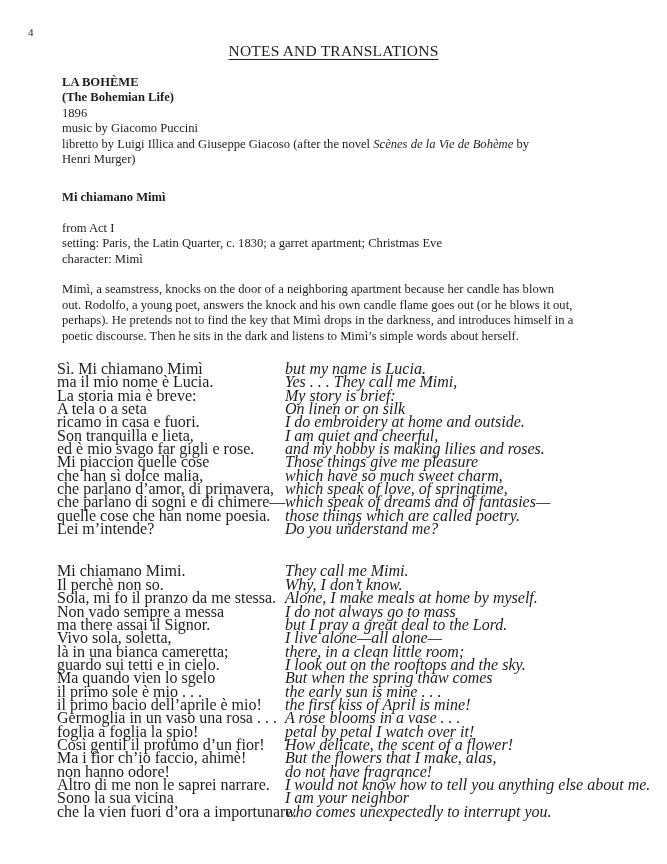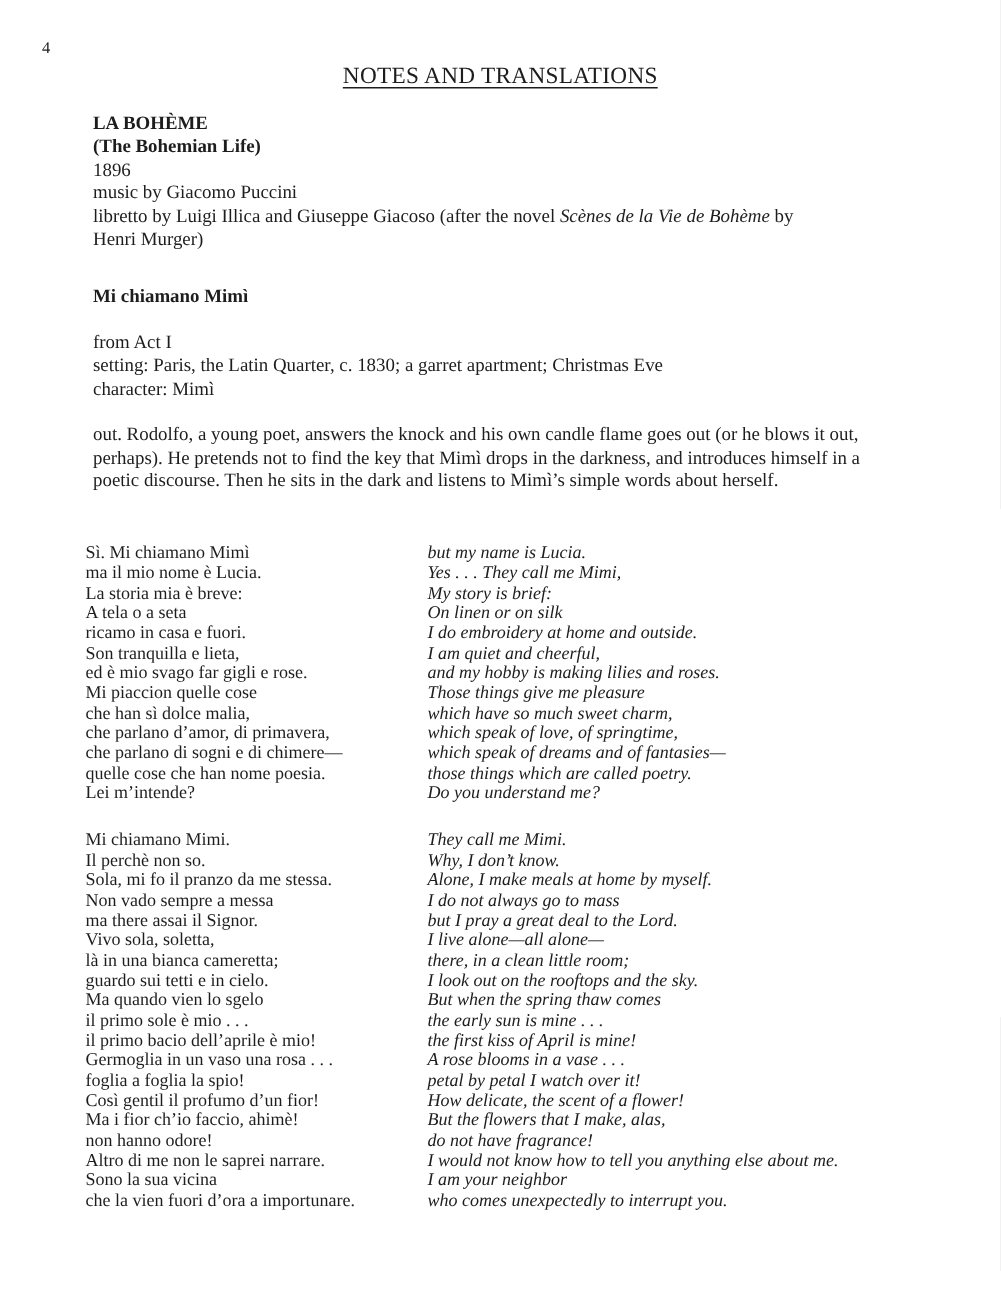--- a/index.html
+++ b/index.html
@@ -42,25 +42,25 @@
     position: absolute; left: 62px; top: 221px;
     font-size: 12.6px; line-height: 15.4px;
   }
   .synopsis {
     position: absolute; left: 62px; top: 282px;
     font-size: 12.6px; line-height: 15.5px;
   }
   .verse { position: absolute; left: 0; top: 362px; width: 667px; }
   .col {
     position: absolute; top: 0;
-    font-size: 12px; line-height: 13.35px;
+    font-size: 16px; line-height: 13.35px;
   }
   .col-italian { left: 57px; }
   .col-english { left: 285px; font-style: italic; }
-  .stanza + .stanza { margin-top: 18px; }
+  .stanza + .stanza { margin-top: 29px; }
 </style>
 </head>
 <body>
 
 <div class="page">
 
   <div class="pagenum">4</div>
 
   <div class="doc-title">NOTES AND TRANSLATIONS</div>
 
@@ -75,20 +75,21 @@
 
   <div class="aria-title">Mi chiamano Mimì</div>
 
   <div class="aria-info">
     <div class="line">from Act I</div>
     <div class="line">setting: Paris, the Latin Quarter, c. 1830; a garret apartment; Christmas Eve</div>
     <div class="line">character: Mimì</div>
   </div>
 
   <div class="synopsis">
+      <div class="vline">Mimì, a seamstress, knocks on the door of a neighboring apartment because her candle has blown</div>
       <div class="vline">out. Rodolfo, a young poet, answers the knock and his own candle flame goes out (or he blows it out,</div>
       <div class="vline">perhaps). He pretends not to find the key that Mimì drops in the darkness, and introduces himself in a</div>
       <div class="vline">poetic discourse. Then he sits in the dark and listens to Mimì’s simple words about herself.</div>
     </div>
 
   <div class="verse">
     <div class="col col-italian">
       <div class="stanza">
           <div class="vline">Sì. Mi chiamano Mimì</div>
           <div class="vline">ma il mio nome è Lucia.</div>

